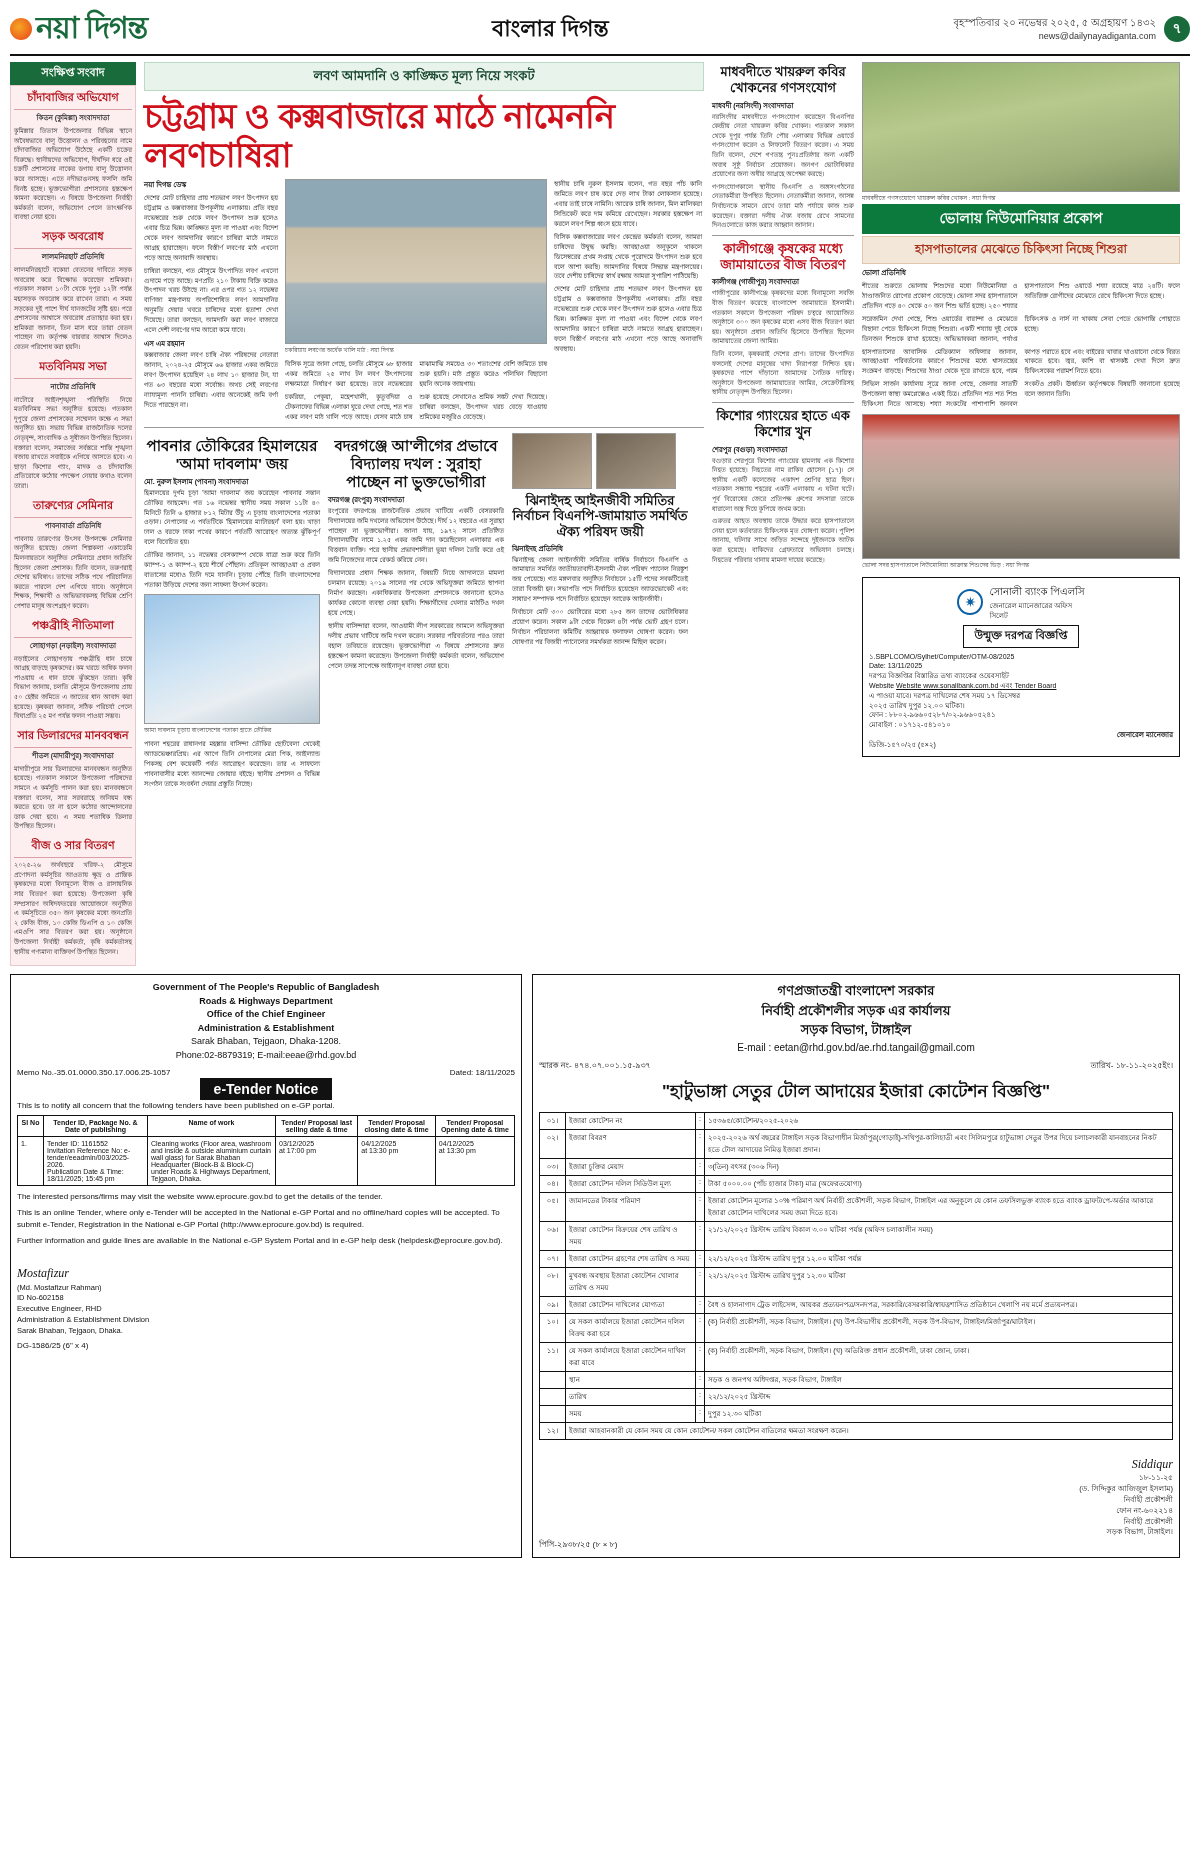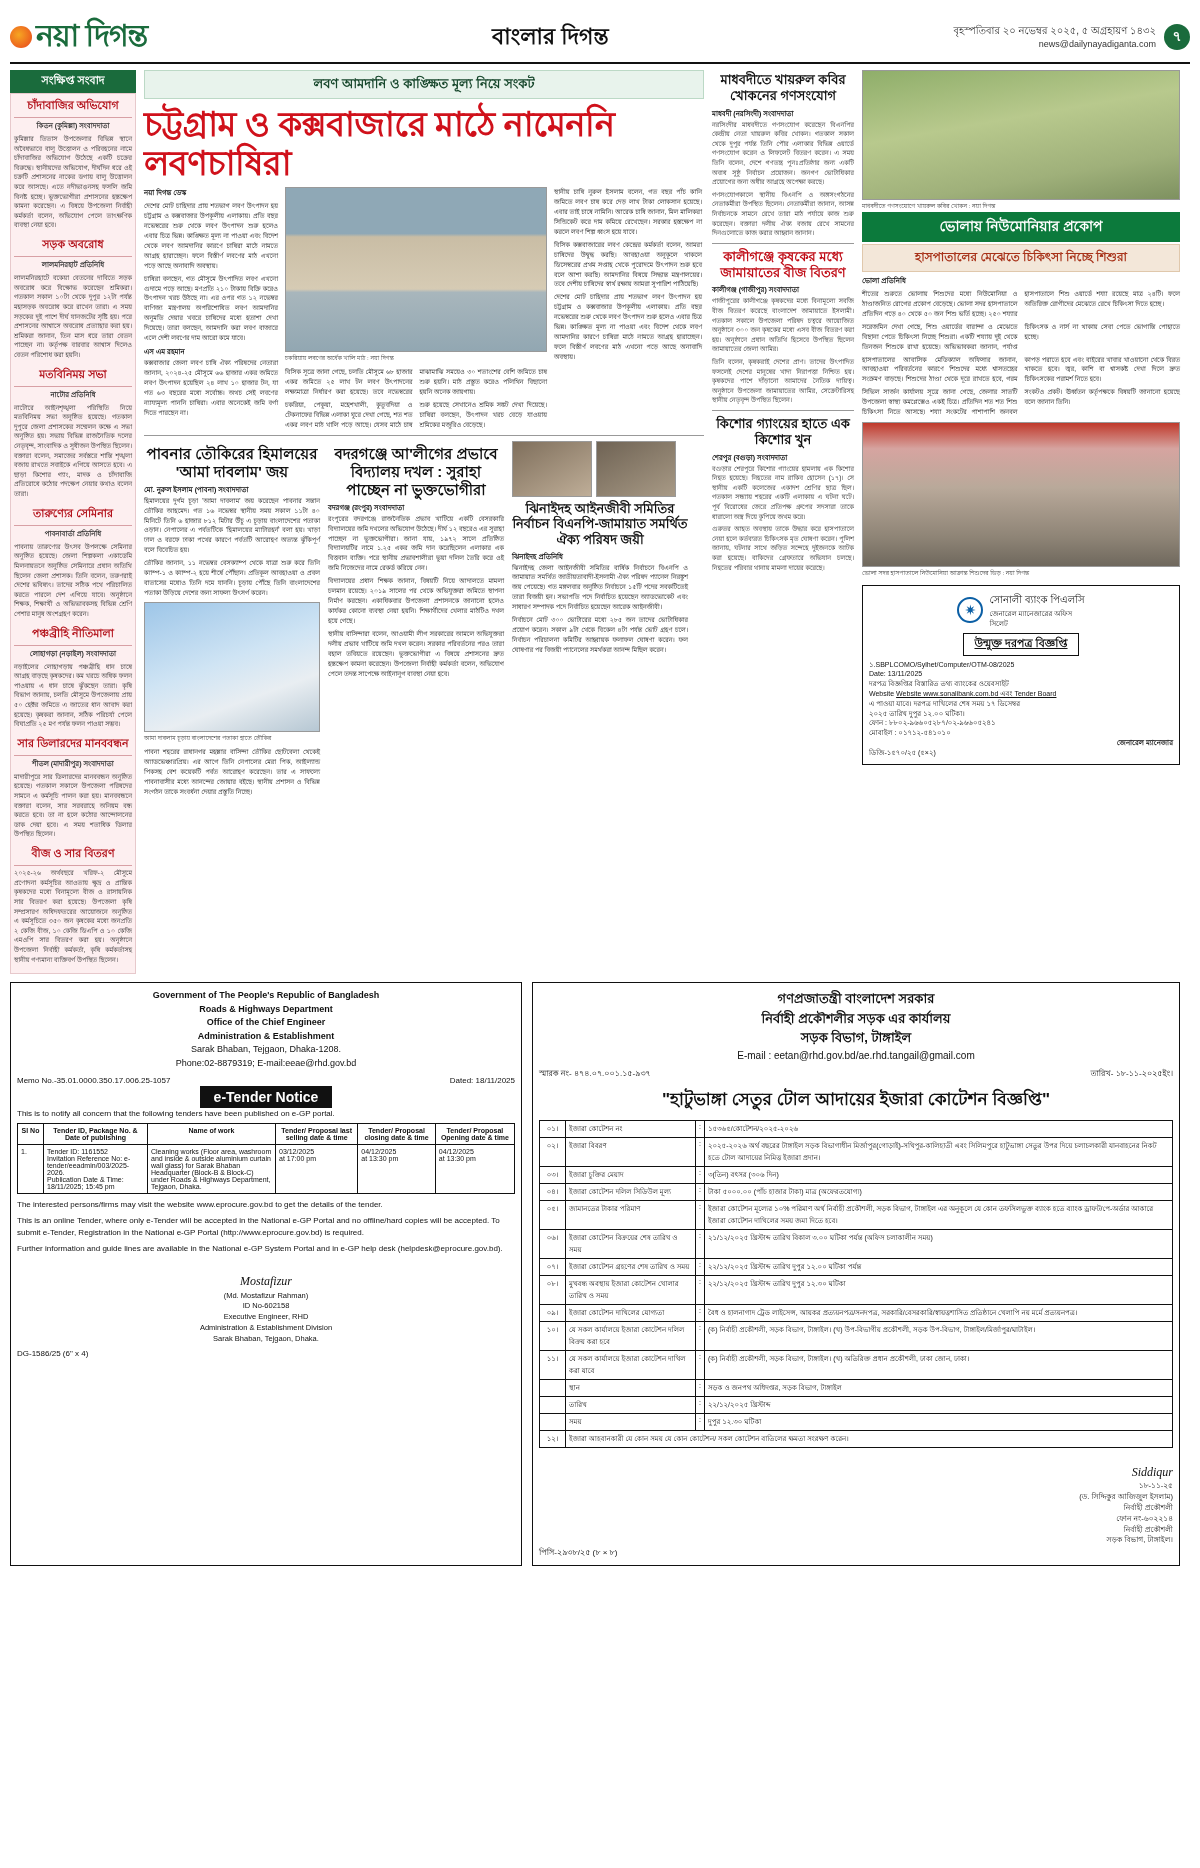--- a/index.html
+++ b/index.html
@@ -4,21 +4,21 @@
 <style>
   * { box-sizing: border-box; }
   html, body { margin:0; padding:0; }
   body {
     width:1200px; height:1868px;
     background:#ffffff;
     font-family:"Liberation Sans", sans-serif;
     color:#111;
     position:relative;
   }
-  .page { width:1200px; height:1868px; padding:16px 10px; position:relative; }
+  .page { width:1200px; height:1868px; padding:8px 10px; position:relative; }
 
   
   .masthead { display:flex; align-items:center; justify-content:space-between;
               border-bottom:2px solid #111; padding-bottom:4px; height:48px; }
   .logo { font-size:30px; font-weight:bold; color:#1a6b3c; letter-spacing:-1px;
           display:flex; align-items:center; gap:4px; }
   .logo .sun { width:22px; height:22px; border-radius:50%;
                background:radial-gradient(circle at 40% 40%, #f6a623, #e8421b); display:inline-block; }
   .mast-center { font-size:22px; font-weight:bold; color:#111; }
   .mast-right { text-align:right; font-size:10px; color:#333; line-height:1.4; }
@@ -75,21 +75,21 @@
   .ad-title { font-size:10px; font-weight:normal; }
   .ad-xs { font-size:7px; line-height:1.4; }
   .notice-btn { background:#111; color:#fff; display:inline-block; padding:3px 14px;
                 font-size:14px; font-weight:bold; }
   table.tender { width:100%; border-collapse:collapse; font-size:7px; }
   table.tender th, table.tender td { border:1px solid #111; padding:3px; vertical-align:top; }
   table.gov { width:100%; border-collapse:collapse; font-size:7px; }
   table.gov td { border:1px solid #111; padding:2px 3px; vertical-align:top; }
   .gov-head { text-align:center; font-size:13px; font-weight:bold; line-height:1.5;}
   .gov-title { text-align:center; font-size:17px; font-weight:bold; margin:6px 0; }
-  .sign { text-align:center; font-size:7.5px; line-height:1.45; }
+  .sign { text-align:left; font-size:7.5px; line-height:1.45; }
   .sigscript{ font-family:"Liberation Serif", serif; font-style:italic; font-size:12px; }
   .bottom-row { display:flex; gap:10px; margin-top:8px; }
   .underline { text-decoration:underline; }
   .bold{font-weight:bold;}
   .img-ph{background:#b9b2a4;}
 </style>
 </head>
 <body>
 
 <div class="page">
@@ -252,21 +252,21 @@
 
       <div class="ad-box ad-center" style="margin-top:6px;">
         <div style="display:flex;align-items:center;justify-content:center;gap:6px;">
           <div style="width:26px;height:26px;border:2px solid #0b5fa5;border-radius:50%;display:flex;align-items:center;justify-content:center;color:#0b5fa5;font-size:14px;">✷</div>
           <div style="text-align:left;">
             <div class="ad-title">সোনালী ব্যাংক পিএলসি</div>
             <div class="ad-xs">জেনারেল ম্যানেজারের অফিস</div>
             <div class="ad-xs">সিলেট</div>
           </div>
         </div>
-        <div style="border:1px solid #111;display:inline-block;padding:1px 10px;margin:4px 0;font-size:11px;font-weight:bold;text-decoration:underline;">উন্মুক্ত দরপত্র বিজ্ঞপ্তি</div>
+        <div style="border:1px solid #111;display:inline-block;padding:1px 10px;margin:4px 0;font-size:11px;font-weight:bold;">উন্মুক্ত দরপত্র বিজ্ঞপ্তি</div>
         <div class="ad-xs" style="text-align:left;">
           <div>১.SBPLCOMO/Sylhet/Computer/OTM-08/2025</div>
           <div>Date: 13/11/2025</div>
           <div>দরপত্র বিজ্ঞপ্তির বিস্তারিত তথ্য ব্যাংকের ওয়েবসাইট</div>
           <div>Website <span class="underline">Website  www.sonalibank.com.bd  এবং Tender Board</span></div>
           <div>এ পাওয়া যাবে। দরপত্র দাখিলের শেষ সময় ১৭ ডিসেম্বর</div>
           <div>২০২৫ তারিখ দুপুর ১২.০০ ঘটিকা।</div>
           <div>ফোন : ৮৮০২-৯৬৬০৫২৮৭/০২-৯৬৬০৫২৪১</div>
           <div>মোবাইল : ০১৭১২-৫৪১০১০</div>
         </div>

